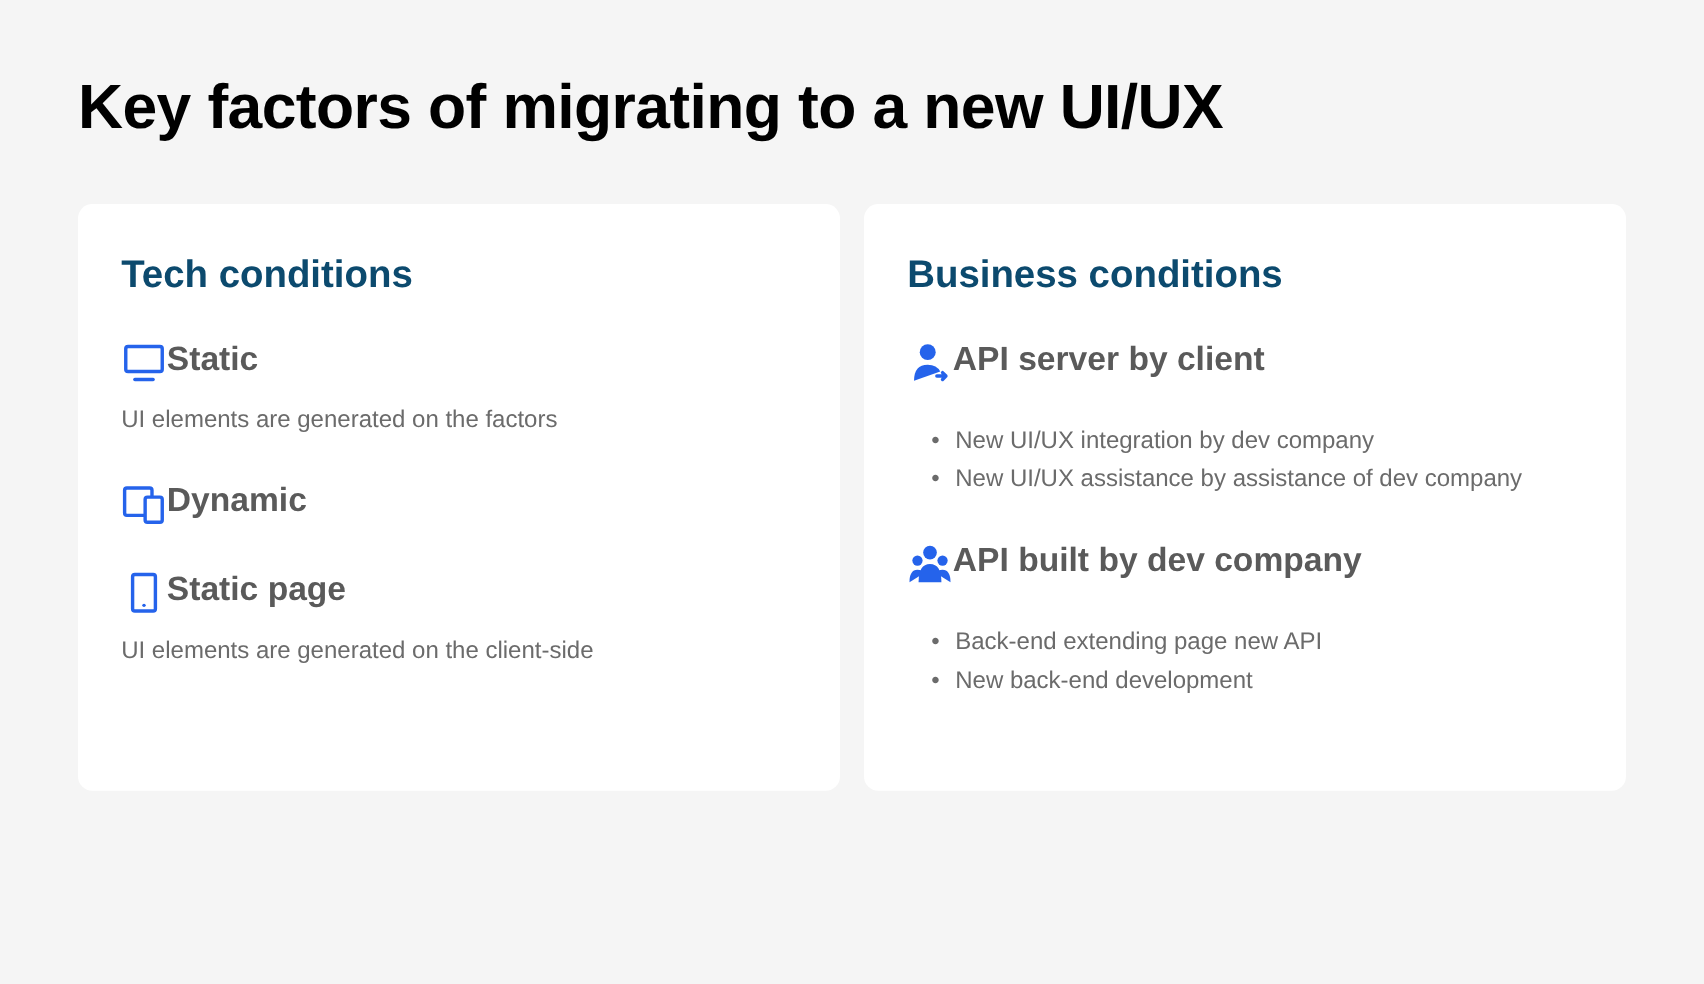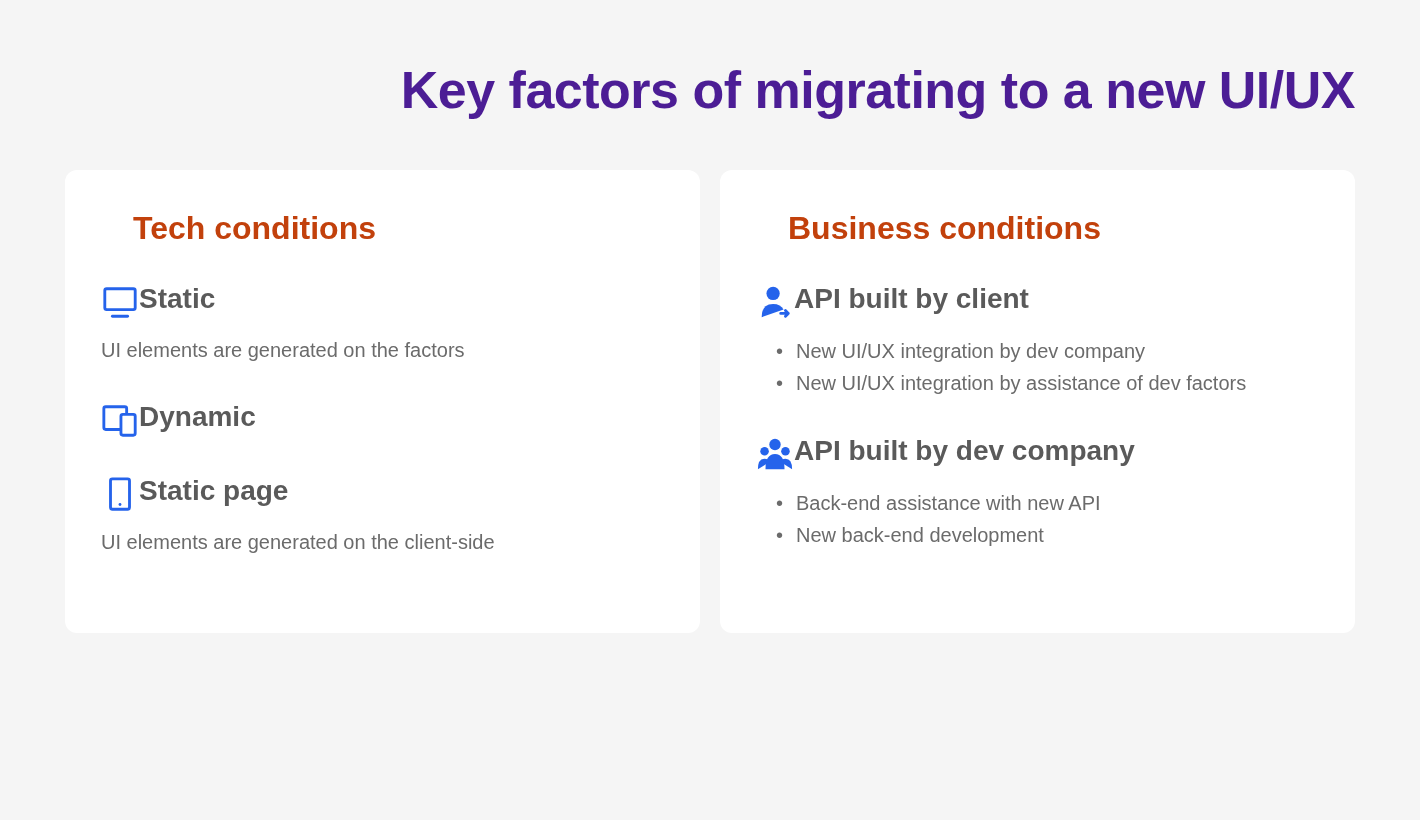--- a/index.html
+++ b/index.html
@@ -6,41 +6,40 @@
     body {
       font-family: -apple-system, BlinkMacSystemFont, 'Segoe UI', Helvetica, Arial, sans-serif;
       background: #f5f5f5;
       width: 1420px;
       height: 820px;
       padding: 60px 65px;
     }
     .main-title {
       font-size: 52px;
       font-weight: 700;
-      color: #4c1d95;
-      text-align: right;
+      color: #000000;
+      text-align: left;
       margin-bottom: 50px;
       letter-spacing: -0.5px;
     }
     .columns {
       display: flex;
       gap: 20px;
     }
     .card {
       flex: 1;
       background: #ffffff;
       border-radius: 12px;
       padding: 40px 36px;
     }
     .card-title {
       font-size: 32px;
       font-weight: 700;
-      color: #c2410c;
+      color: #0c4a6e;
       margin-bottom: 36px;
-      margin-left: 32px;
     }
     .item {
       margin-bottom: 36px;
     }
     .item-header {
       display: flex;
       align-items: flex-start;
       gap: 0;
       margin-bottom: 14px;
     }
@@ -58,21 +57,21 @@
       color: #5a5a5a;
     }
     .item-desc {
       font-size: 20px;
       color: #6b6b6b;
       line-height: 1.5;
     }
     .sub-list {
       list-style: none;
       padding-left: 20px;
-      margin-top: 14px;
+      margin-top: 30px;
     }
     .sub-list li {
       font-size: 20px;
       color: #6b6b6b;
       line-height: 1.6;
       position: relative;
       padding-left: 20px;
     }
     .sub-list li::before {
       content: "•";
@@ -135,42 +134,42 @@
 
     <div class="item">
       <div class="item-header">
         <span class="item-icon">
           <svg viewBox="0 0 40 40" width="38" height="38">
               <circle cx="18" cy="11" r="7" fill="#2563eb"></circle>
               <path d="M6 36 Q6 22 18 22 Q26 22 29 28" fill="#2563eb"></path>
               <path d="M26 32 L34 32 M31 29 L34 32 L31 35" stroke="#2563eb" stroke-width="3" fill="none" stroke-linecap="round" stroke-linejoin="round"></path>
             </svg>
         </span>
-        <span class="item-title">API built by client</span>
+        <span class="item-title">API server by client</span>
       </div>
       <ul class="sub-list">
         <li>New UI/UX integration by dev company</li>
-        <li>New UI/UX integration by assistance of dev factors</li>
+        <li>New UI/UX assistance by assistance of dev company</li>
       </ul>
     </div>
 
     <div class="item">
       <div class="item-header">
         <span class="item-icon">
           <svg viewBox="0 0 40 40" width="38" height="38">
               <circle cx="20" cy="10" r="6" fill="#2563eb"></circle>
               <circle cx="9" cy="17" r="4.5" fill="#2563eb"></circle>
               <circle cx="31" cy="17" r="4.5" fill="#2563eb"></circle>
               <path d="M2 36 Q2 25 9 25 Q13 25 15 28" fill="#2563eb"></path>
               <path d="M38 36 Q38 25 31 25 Q27 25 25 28" fill="#2563eb"></path>
               <path d="M10 36 Q10 20 20 20 Q30 20 30 36 Z" fill="#2563eb"></path>
             </svg>
         </span>
         <span class="item-title">API built by dev company</span>
       </div>
       <ul class="sub-list">
-        <li>Back-end assistance with new API</li>
+        <li>Back-end extending page new API</li>
         <li>New back-end development</li>
       </ul>
     </div>
   </div>
 
 </div>
 
 </body></html>

